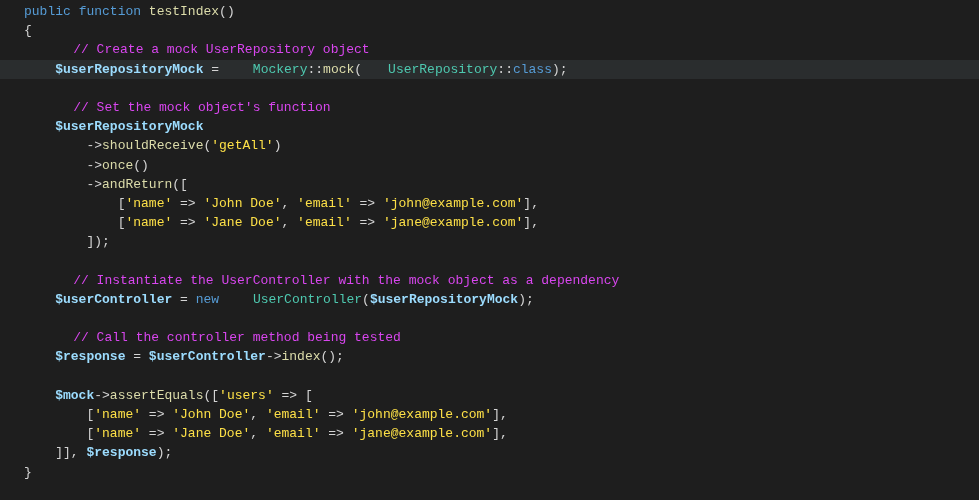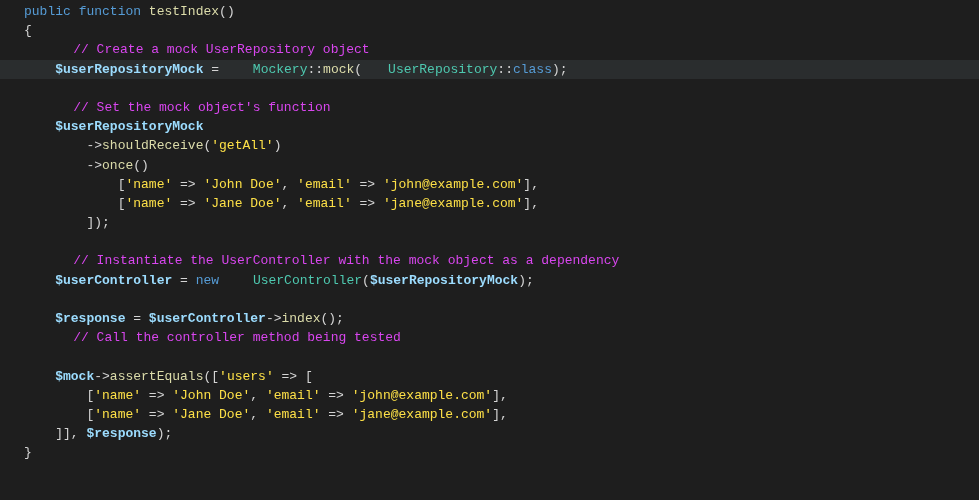--- a/index.html
+++ b/index.html
@@ -36,28 +36,29 @@
 <div>
 <div class="line"><span class="kw">public</span> <span class="kw">function</span> <span class="fn">testIndex</span><span class="punc">()</span></div>
 <div class="line"><span class="punc">{</span></div>
 <div class="line">    <span class="cmt">// Create a mock UserRepository object</span></div>
 <div class="line highlight">    <span class="var">$userRepositoryMock</span><span class="punc"> = </span><span class="cls">Mockery</span><span class="punc">::</span><span class="fn">mock</span><span class="punc">(</span><span class="cls">UserRepository</span><span class="punc">::</span><span class="kw">class</span><span class="punc">);</span></div>
 <div class="line"></div>
 <div class="line">    <span class="cmt">// Set the mock object's function</span></div>
 <div class="line">    <span class="var">$userRepositoryMock</span></div>
 <div class="line">        <span class="punc">-&gt;</span><span class="fn">shouldReceive</span><span class="punc">(</span><span class="str">'getAll'</span><span class="punc">)</span></div>
 <div class="line">        <span class="punc">-&gt;</span><span class="fn">once</span><span class="punc">()</span></div>
+<div class="line">        <span class="punc">-&gt;</span><span class="fn">andReturn</span><span class="punc">([</span></div>
 <div class="line">            <span class="punc">[</span><span class="str">'name'</span><span class="punc"> =&gt; </span><span class="str">'John Doe'</span><span class="punc">, </span><span class="str">'email'</span><span class="punc"> =&gt; </span><span class="str">'john@example.com'</span><span class="punc">],</span></div>
 <div class="line">            <span class="punc">[</span><span class="str">'name'</span><span class="punc"> =&gt; </span><span class="str">'Jane Doe'</span><span class="punc">, </span><span class="str">'email'</span><span class="punc"> =&gt; </span><span class="str">'jane@example.com'</span><span class="punc">],</span></div>
 <div class="line">        <span class="punc">]);</span></div>
 <div class="line"></div>
 <div class="line">    <span class="cmt">// Instantiate the UserController with the mock object as a dependency</span></div>
 <div class="line">    <span class="var">$userController</span><span class="punc"> = </span><span class="kw">new</span><span> </span><span class="cls">UserController</span><span class="punc">(</span><span class="var">$userRepositoryMock</span><span class="punc">);</span></div>
 <div class="line"></div>
+<div class="line">    <span class="cmt">// Call the controller method being tested</span></div>
 <div class="line">    <span class="var">$response</span><span class="punc"> = </span><span class="var">$userController</span><span class="punc">-&gt;</span><span class="fn">index</span><span class="punc">();</span></div>
-<div class="line">    <span class="cmt">// Call the controller method being tested</span></div>
 <div class="line"></div>
 <div class="line">    <span class="var">$mock</span><span class="punc">-&gt;</span><span class="fn">assertEquals</span><span class="punc">([</span><span class="str">'users'</span><span class="punc"> =&gt; </span><span class="punc">[</span></div>
 <div class="line">        <span class="punc">[</span><span class="str">'name'</span><span class="punc"> =&gt; </span><span class="str">'John Doe'</span><span class="punc">, </span><span class="str">'email'</span><span class="punc"> =&gt; </span><span class="str">'john@example.com'</span><span class="punc">],</span></div>
 <div class="line">        <span class="punc">[</span><span class="str">'name'</span><span class="punc"> =&gt; </span><span class="str">'Jane Doe'</span><span class="punc">, </span><span class="str">'email'</span><span class="punc"> =&gt; </span><span class="str">'jane@example.com'</span><span class="punc">],</span></div>
 <div class="line">    <span class="punc">]], </span><span class="var">$response</span><span class="punc">);</span></div>
 <div class="line"><span class="punc">}</span></div>
 </div>
 
 </body></html>

